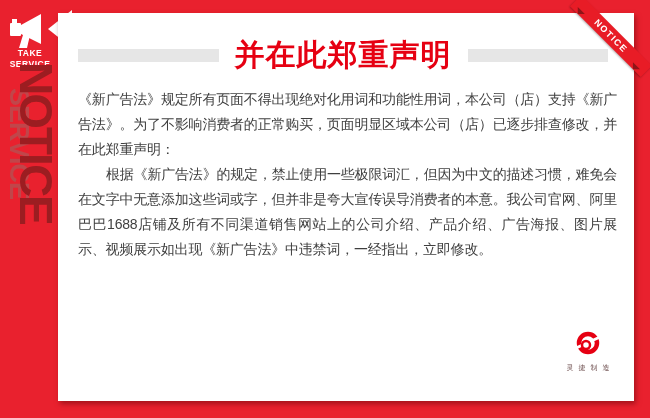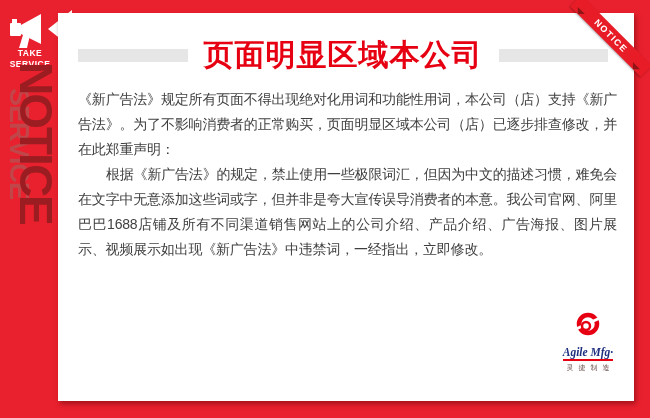--- a/index.html
+++ b/index.html
@@ -110,35 +110,32 @@
     <div class="wm wm-service">SERVICE</div>
     <div class="wm wm-notice">NOTICE</div>
   </div>
 
   <div class="card">
 
     <div class="ribbon">NOTICE</div>
 
     <div class="header">
       <div class="h-bar"></div>
-      <h1 class="title">页面明显区域本公司</h1>
+      <h1 class="title">并在此郑重声明</h1>
       <div class="h-bar"></div>
     </div>
 
     <div class="body-text">
       <p>《新广告法》规定所有页面不得出现绝对化用词和功能性用词，本公司（店）支持《新广告法》。为了不影响消费者的正常购买，页面明显区域本公司（店）已逐步排查修改，并在此郑重声明：</p>
       <p class="indent">根据《新广告法》的规定，禁止使用一些极限词汇，但因为中文的描述习惯，难免会在文字中无意添加这些词或字，但并非是夸大宣传误导消费者的本意。我公司官网、阿里巴巴1688店铺及所有不同渠道销售网站上的公司介绍、产品介绍、广告海报、图片展示、视频展示如出现《新广告法》中违禁词，一经指出，立即修改。</p>
     </div>
 
     <div class="logo">
       <svg width="28" height="26" viewBox="0 0 28 26">
         <circle cx="14" cy="12" r="9" fill="none" stroke="#e60012" stroke-width="4.5"></circle>
         <line x1="2" y1="17" x2="26" y2="6" stroke="#ffffff" stroke-width="3"></line>
         <circle cx="12" cy="14" r="4" fill="none" stroke="#e60012" stroke-width="2.5"></circle>
       </svg>
-      <div>
-        <span class="logo-name">Agile Mfg·</span>
-      </div>
       <div class="logo-cn">灵捷制造</div>
     </div>
 
   </div>
 </div>
 
 </body></html>

